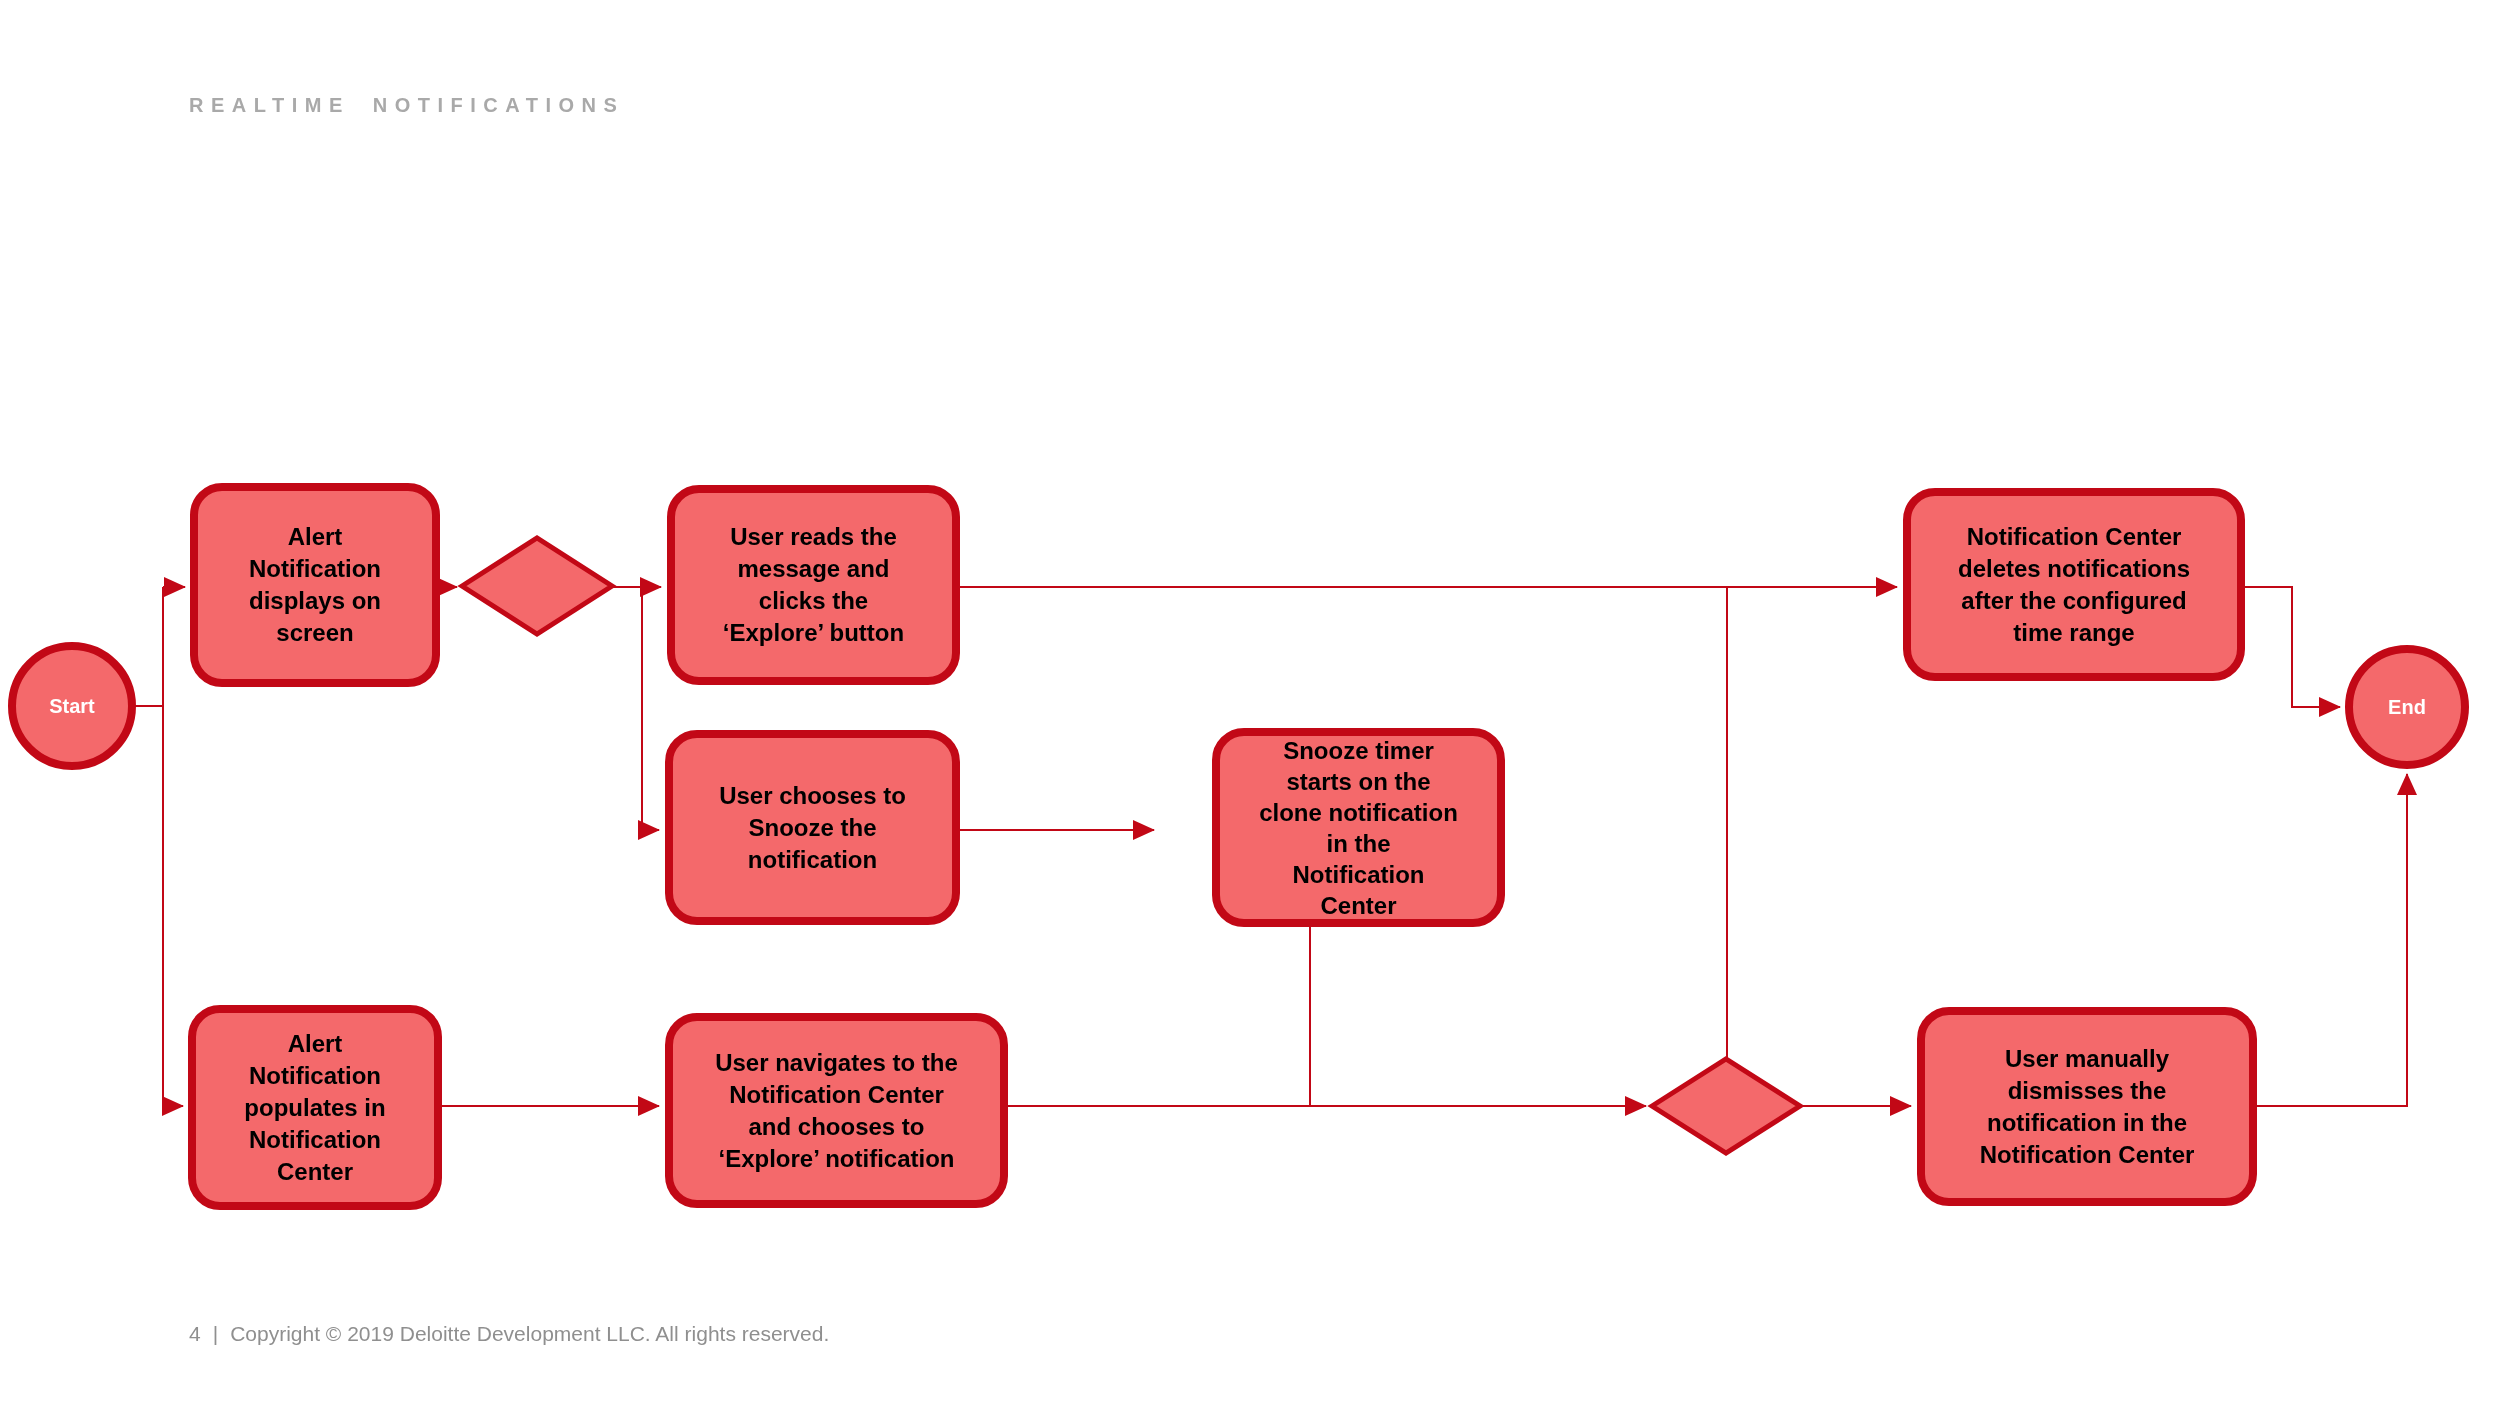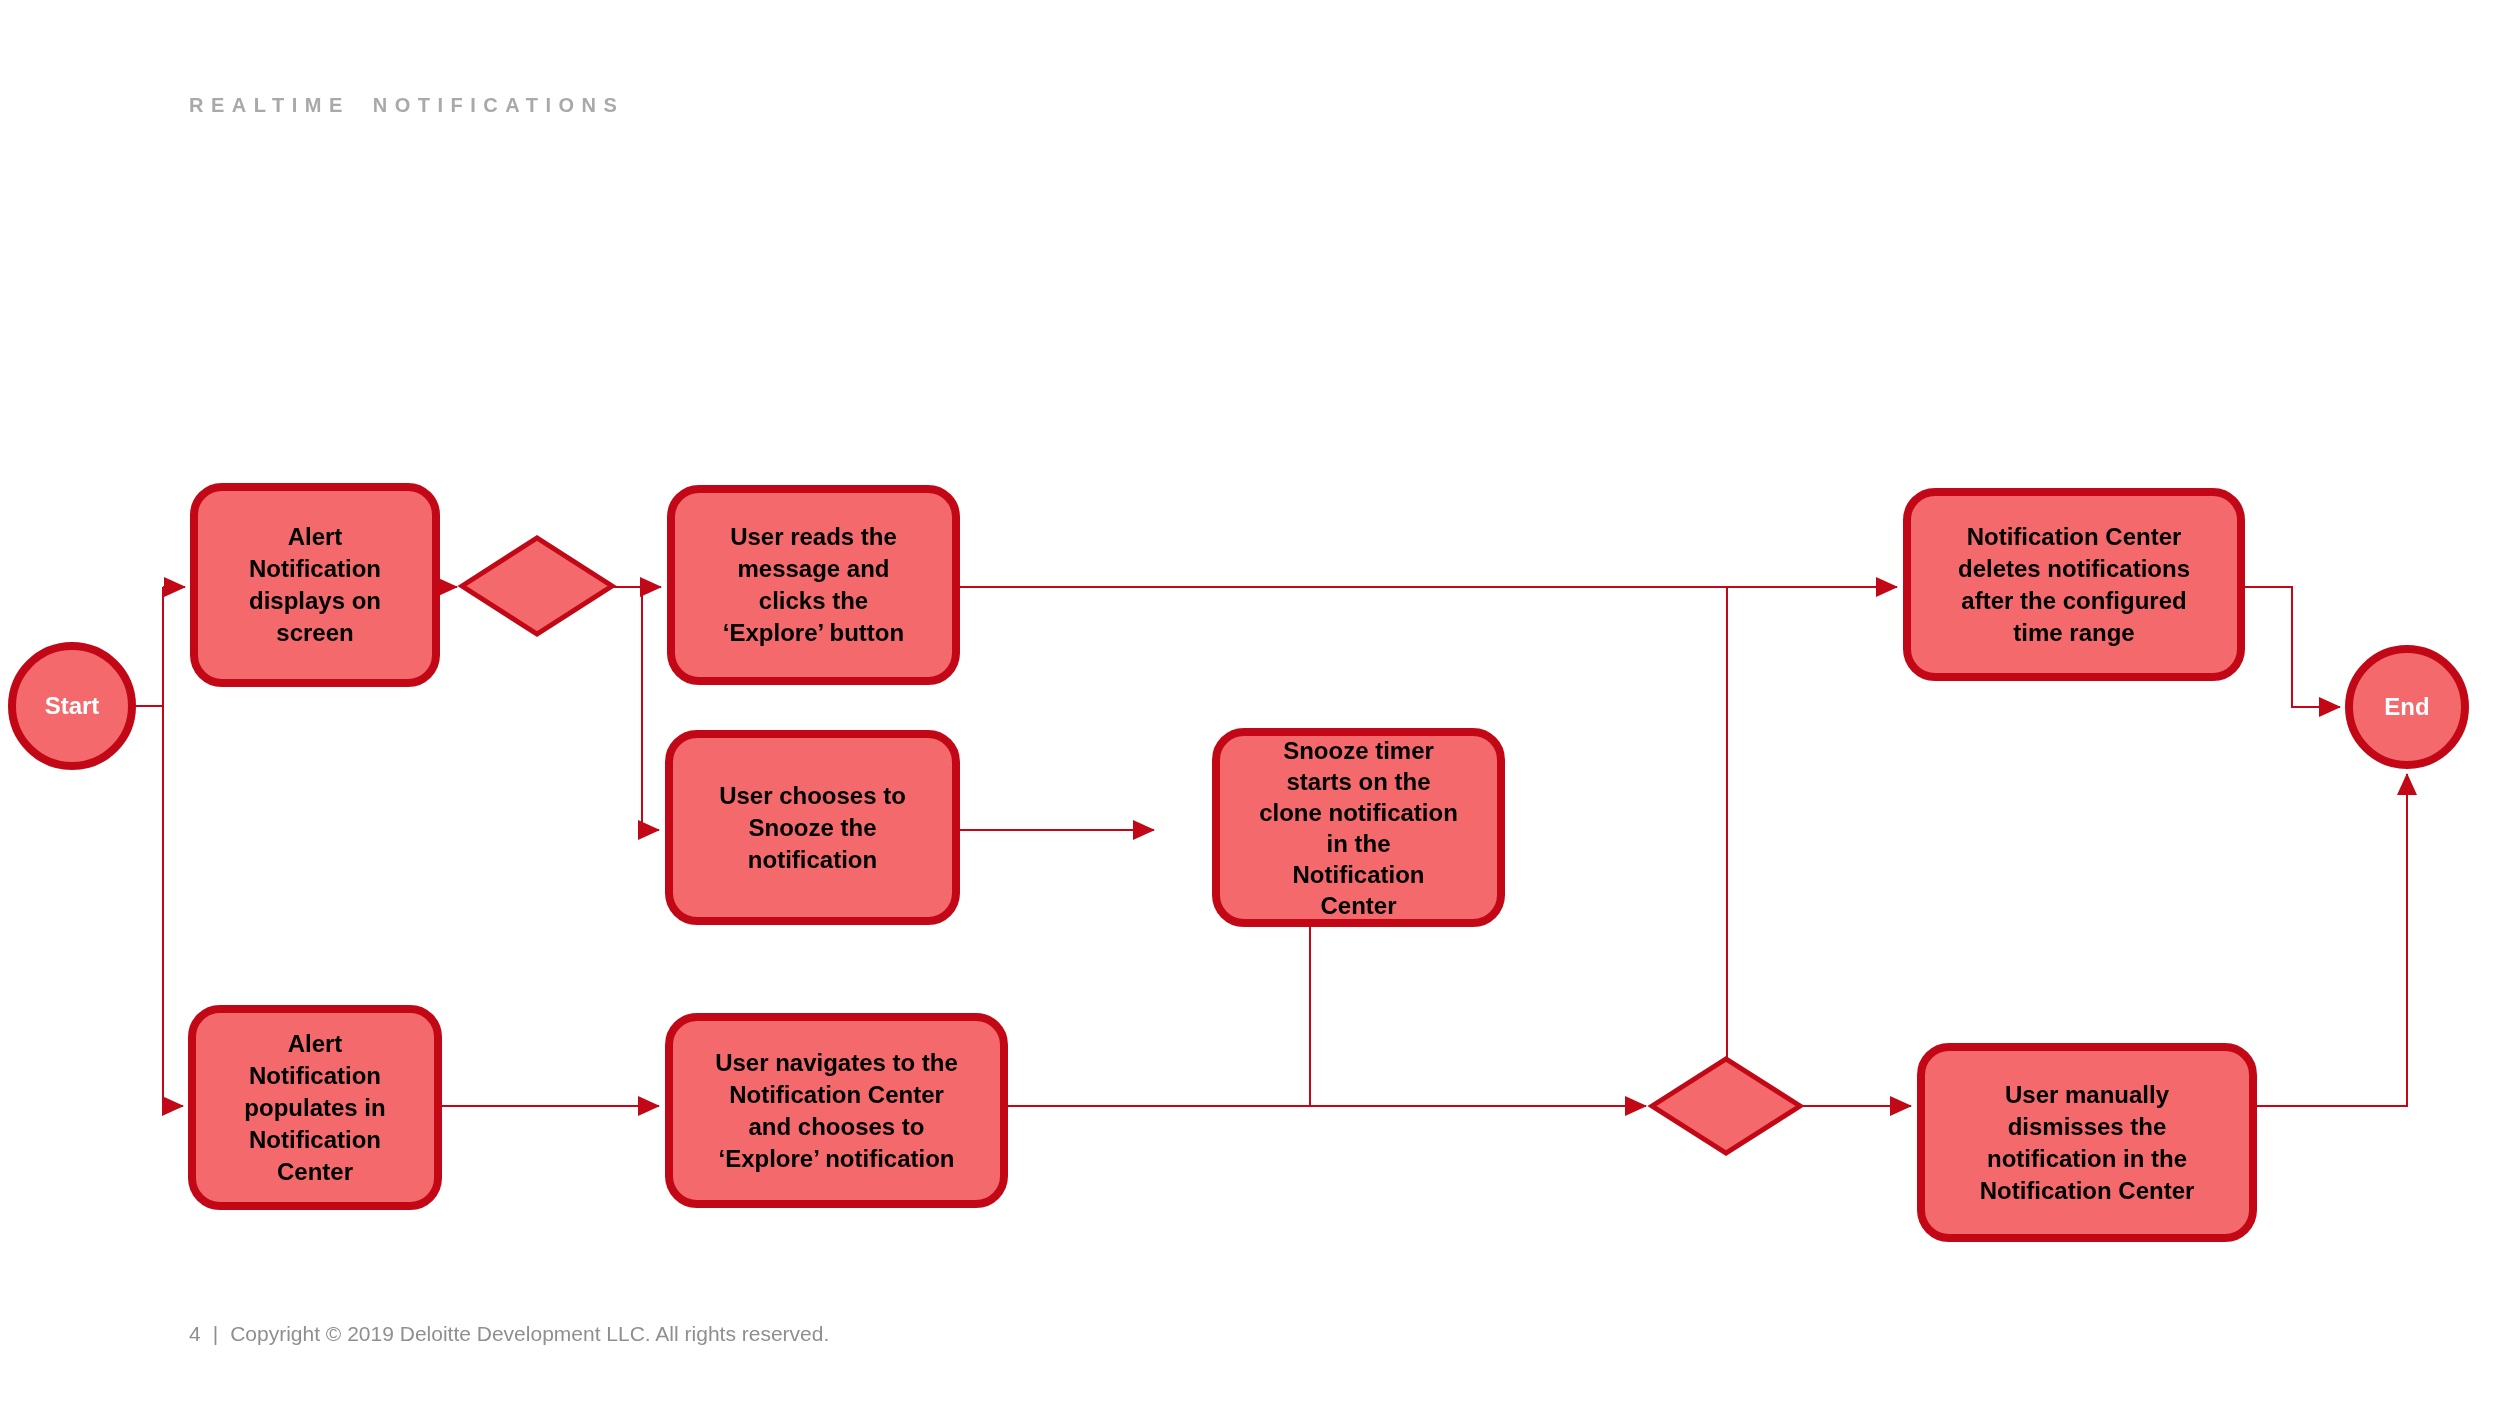--- a/index.html
+++ b/index.html
@@ -27,21 +27,21 @@
   .node .label{
     color:#000000;font-weight:bold;font-size:24px;line-height:32px;
     white-space:pre-line;
   }
   .node.tight .label{line-height:31px;}
   .terminal{
     position:absolute;box-sizing:border-box;
     background:#f4696b;border:8px solid #c20816;border-radius:50%;
     display:flex;align-items:center;justify-content:center;text-align:center;
   }
-  .terminal .label{color:#ffffff;font-weight:bold;font-size:24px;}
+  .terminal .label{color:#ffffff;font-weight:bold;font-size:20px;}
   .footer{
     position:absolute;left:189px;top:1322px;
     font-size:21px;color:#8f8f8f;line-height:24px;
   }
   .footer .sep{margin:0 12px;color:#8f8f8f;}
 </style>
 </head>
 <body>
 
 <div class="slide">
@@ -130,21 +130,21 @@
 Center</span>
   </div>
 
   <div class="node" style="left:665px;top:1013px;width:343px;height:195px;">
     <span class="label">User navigates to the
 Notification Center
 and chooses to
 ‘Explore’ notification</span>
   </div>
 
-  <div class="node" style="left:1917px;top:1043px;width:340px;height:199px;">
+  <div class="node" style="left:1917px;top:1007px;width:340px;height:199px;">
     <span class="label">User manually
 dismisses the
 notification in the
 Notification Center</span>
   </div>
 
   <div class="footer">
     <span>4</span><span class="sep">|</span><span>Copyright © 2019 Deloitte Development LLC. All rights reserved.</span>
   </div>
 

